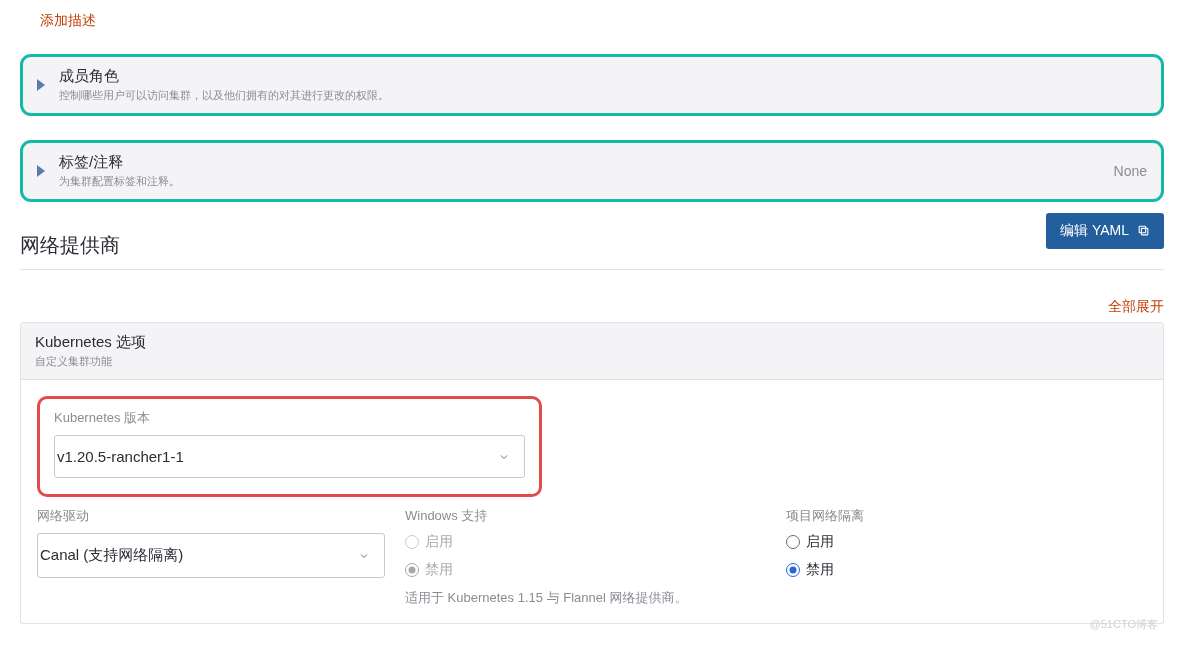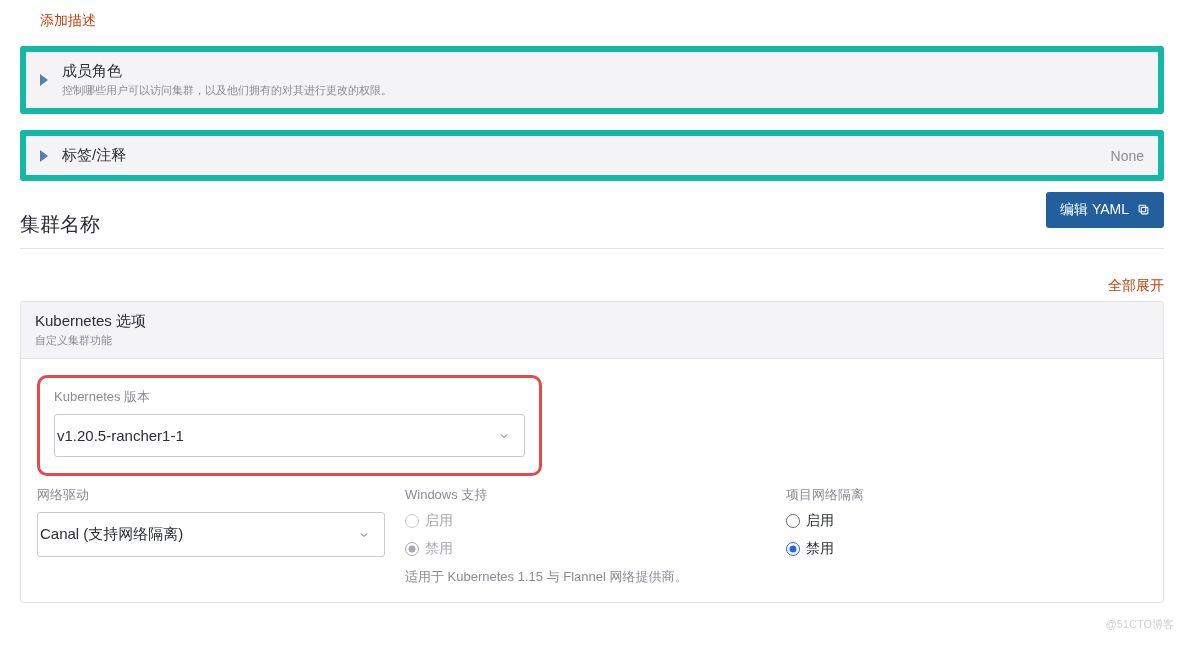--- a/index.html
+++ b/index.html
@@ -46,23 +46,23 @@
   padding: 6px;
   margin-left: -6px;
   margin-right: 8px;
 }
 .hl-red-input {
   display: inline-block;
   padding-right: 6px;
 }
 .collapse-card {
   background: #f4f4f6;
-  border: 6px solid #14b8a6;
-  border-radius: 3px;
-  margin-top: 16px;
+  border: 3px solid #14b8a6;
+  border-radius: 11px;
+  margin-top: 24px;
   padding: 10px 14px;
   display: flex;
   align-items: center;
 }
 .collapse-card .tri {
   width: 0; height: 0;
   border-top: 6px solid transparent;
   border-bottom: 6px solid transparent;
   border-left: 8px solid #5a7db0;
   margin-right: 14px;
@@ -196,21 +196,21 @@
   transform: translate(-50%,-50%);
 }
 .help-text {
   font-size: 13px;
   color: #8b8b94;
   margin-top: 4px;
 }
 .watermark {
   position: fixed;
   bottom: 18px;
-  right: 10px;
+  right: 26px;
   font-size: 11px;
   color: #d0d0d4;
 }
 </style>
 </head>
 <body>
 
 <div class="top-row">
   <a class="link-action">添加描述</a>
 </div>
@@ -220,26 +220,27 @@
   <div class="collapse-body">
     <div class="collapse-title">成员角色</div>
     <div class="collapse-sub">控制哪些用户可以访问集群，以及他们拥有的对其进行更改的权限。</div>
   </div>
 </div>
 
 <div class="collapse-card">
   <span class="tri"></span>
   <div class="collapse-body">
     <div class="collapse-title">标签/注释</div>
+    <div class="collapse-sub">为集群配置标签和注释。</div>
   </div>
   <div class="collapse-right">None</div>
 </div>
 
 <div class="section-row">
-  <div class="section-heading">集群名称</div>
+  <div class="section-heading">网络提供商</div>
   <button class="btn-primary">
     <span>编辑 YAML</span>
     <svg class="copy-icon" viewBox="0 0 24 24" fill="none" stroke="#fff" stroke-width="2">
       <rect x="8" y="8" width="12" height="12" rx="1"></rect>
       <rect x="4" y="4" width="12" height="12" rx="1"></rect>
     </svg>
   </button>
 </div>
 
 <div class="right-link">

